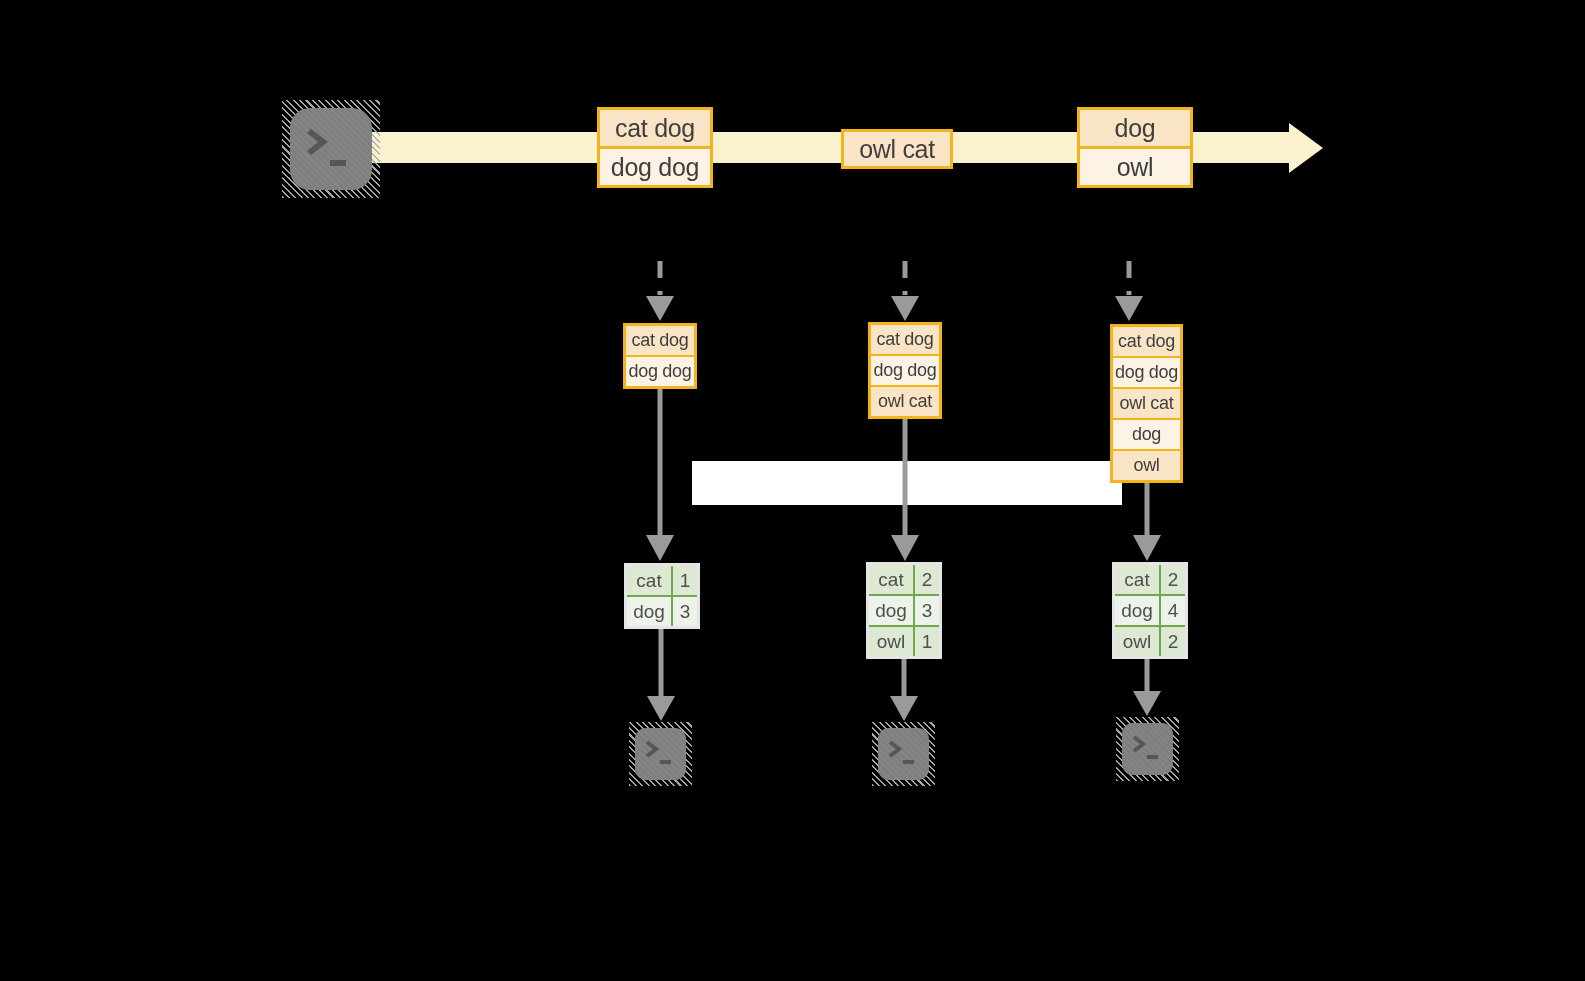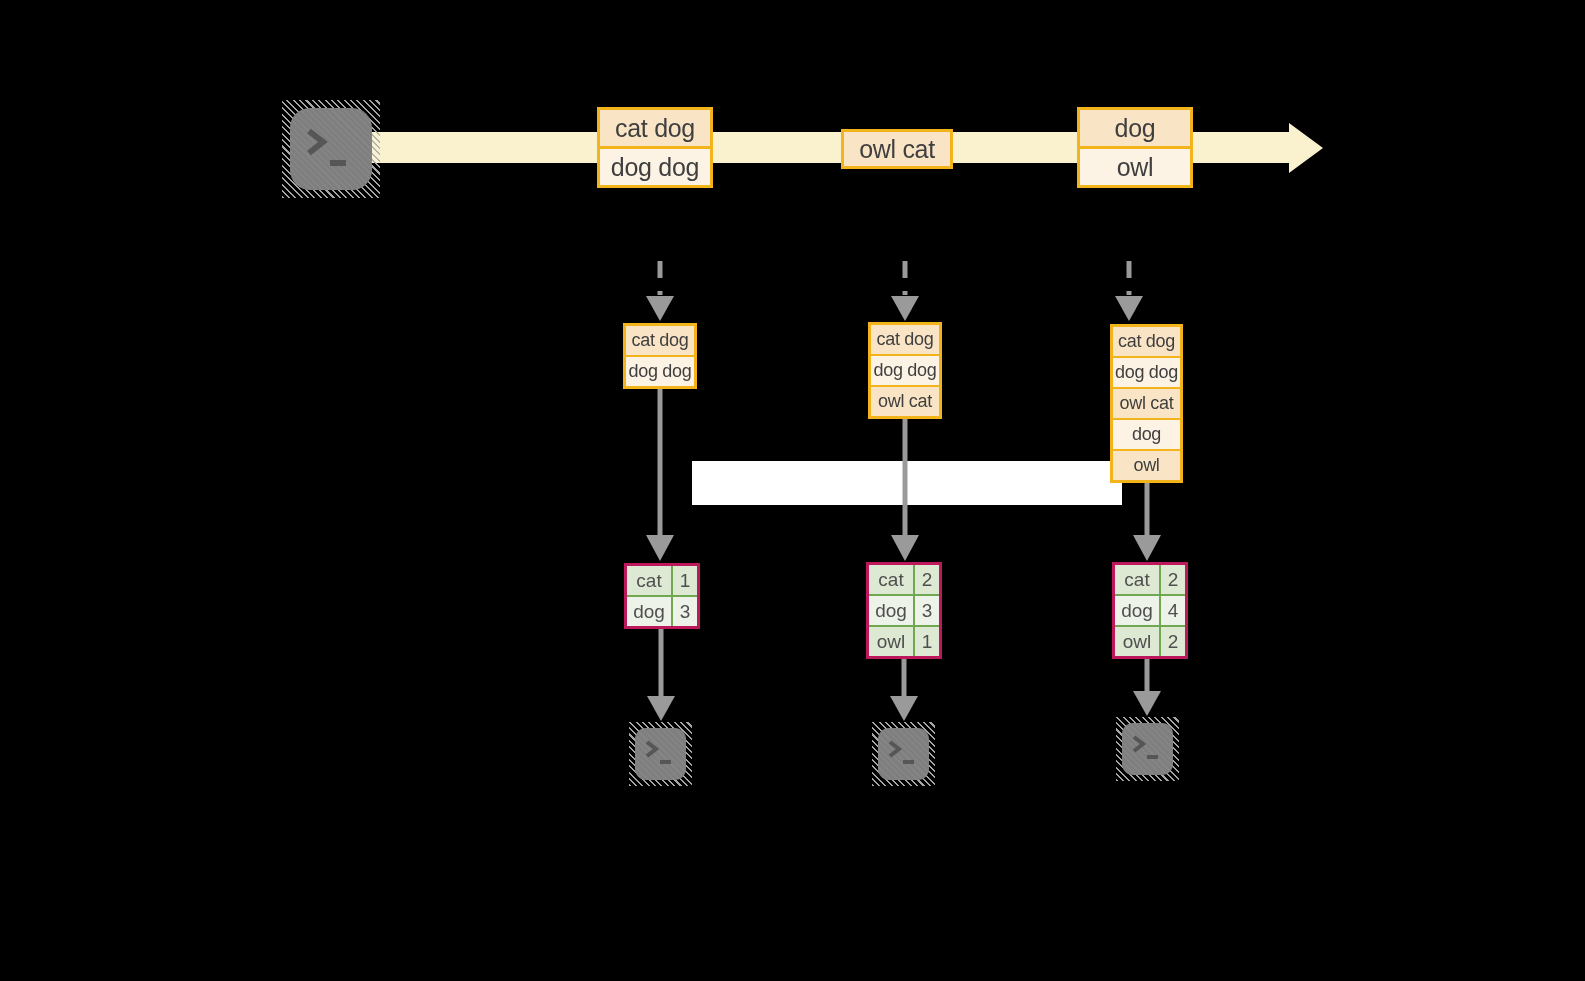--- a/index.html
+++ b/index.html
@@ -38,21 +38,21 @@
   .blist { position:absolute; border:3px solid #F2B31B; z-index:5; background:#F2B31B; }
   .blist .brow { height:29px; display:flex; align-items:center; justify-content:center;
     font-size:18px; color:#3F3F3F; letter-spacing:-0.3px; }
   .blist .brow + .brow { margin-top:2px; }
   .blist .brow:nth-child(odd) { background:#FAE4C6; }
   .blist .brow:nth-child(even) { background:#FDF3E4; }
   .l1 { left:623px; top:323px; width:68px; }
   .l2 { left:868px; top:322px; width:68px; }
   .l3 { left:1110px; top:324px; width:67px; }
   
-  .gtable { position:absolute; border:3px solid #be185d; z-index:5; background:#6FA850; }
+  .gtable { position:absolute; border:3px solid #e5e5e5; z-index:5; background:#6FA850; }
   .gtable .grow { display:flex; height:29px; }
   .gtable .grow + .grow { margin-top:2px; }
   .gtable .gcell { display:flex; align-items:center; justify-content:center;
     font-size:19px; color:#4F4F4F; }
   .gtable .word { width:44px; }
   .gtable .num { width:24px; margin-left:2px; }
   .gtable .grow:nth-child(odd) .gcell { background:#DEE9D3; }
   .gtable .grow:nth-child(even) .gcell { background:#EEF3E9; }
   .g1 { left:624px; top:563px; } .g2 { left:866px; top:562px; } .g3 { left:1112px; top:562px; }
   

